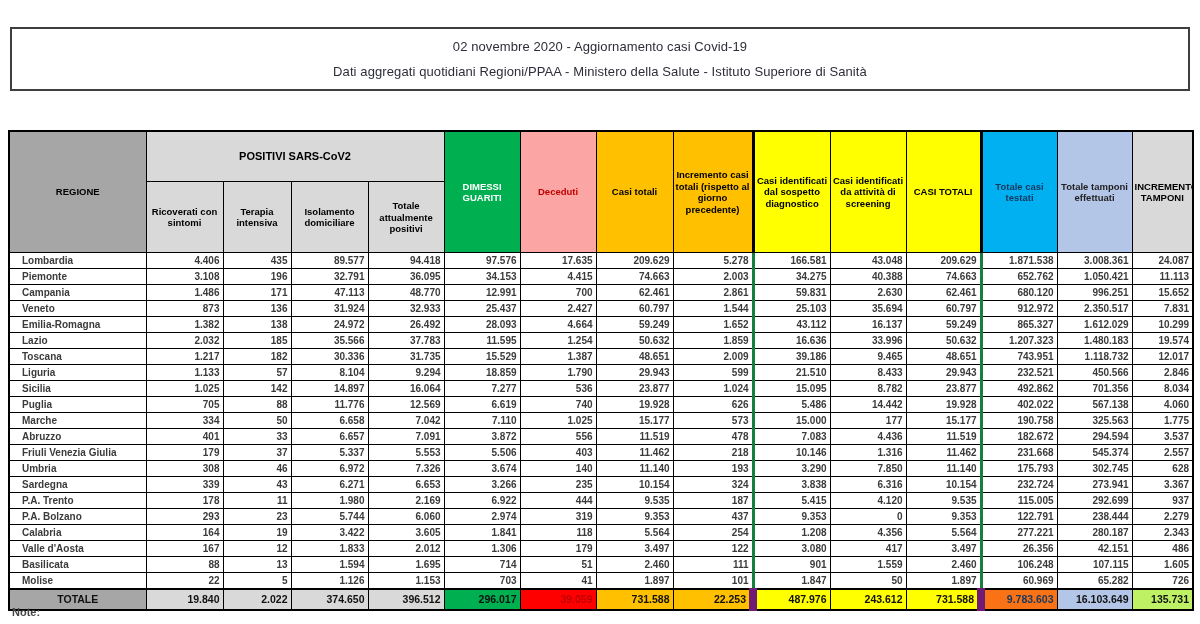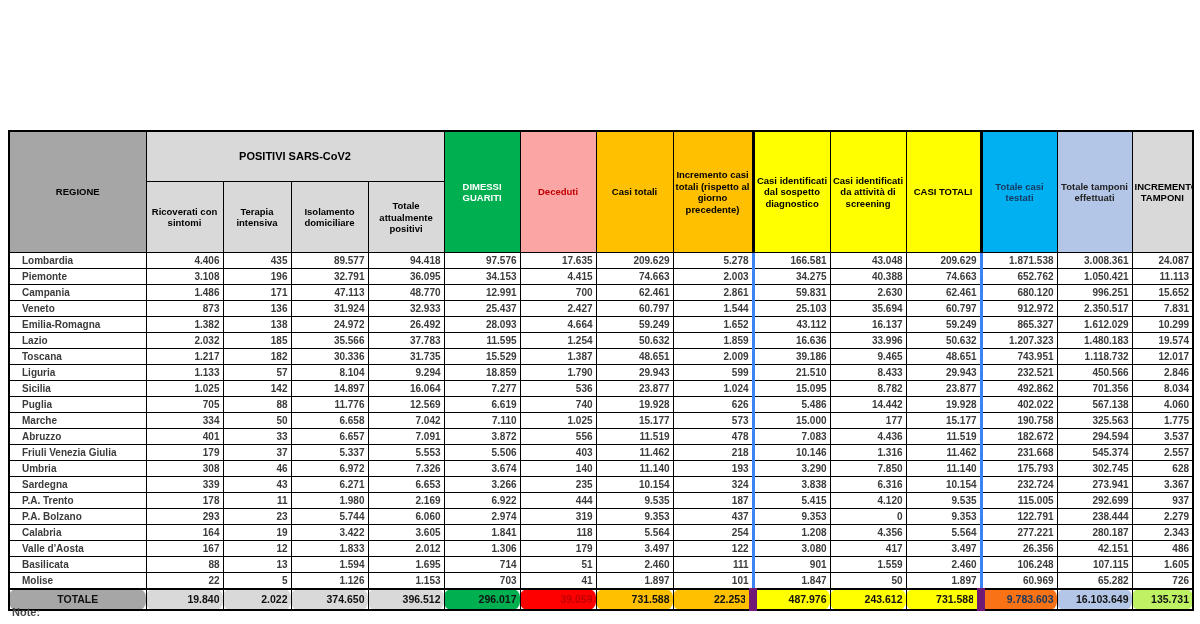--- a/index.html
+++ b/index.html
@@ -30,45 +30,49 @@
   th.h-blue { background:#00b0f0; color:#17375e;text-align:center; }
   th.h-lblue { background:#b4c6e7; color:#1f1f1f; }
   th.h-gray { background:#d9d9d9; }
 
   tbody td { height:16px; font-size:10px; font-weight:bold; color:#3b3b3b;
              text-align:right; padding:0 3px 0 1px; background:#fff; white-space:nowrap; }
   tbody td.region { text-align:left; padding-left:12px; color:#3b3b3b; }
 
   
   thead tr.r1 th:nth-child(6), thead tr.r1 th:nth-child(9) { border-right:3px solid #000; }
-  tbody td:nth-child(9), tbody td:nth-child(12) { border-right:3px solid #3b82f6; }
+  tbody td:nth-child(9), tbody td:nth-child(12) { border-right:3px solid #15803d; }
   tr.trow td:nth-child(9), tr.trow td:nth-child(12) { border-right:8px solid #701a75; }
 
   
   tr.trow td { height:21px; font-size:10.5px; font-weight:bold; color:#111;
-               border-top:2px solid #000; text-align:right; padding:0 3px; white-space:nowrap;border-radius:8px; }
+               border-top:2px solid #000; text-align:right; padding:0 3px; white-space:nowrap; }
   tr.trow td:nth-child(1)  { background:#a6a6a6; text-align:center; }
   tr.trow td:nth-child(2), tr.trow td:nth-child(3),
   tr.trow td:nth-child(4), tr.trow td:nth-child(5) { background:#d9d9d9; }
   tr.trow td:nth-child(6)  { background:#00b050; }
   tr.trow td:nth-child(7)  { background:#ff0000; color:#c00000; }
   tr.trow td:nth-child(8), tr.trow td:nth-child(9)  { background:#ffc000; }
   tr.trow td:nth-child(10), tr.trow td:nth-child(11),
   tr.trow td:nth-child(12) { background:#ffff00; }
   tr.trow td:nth-child(13) { background:#f97316; color:#17375e; }
   tr.trow td:nth-child(14) { background:#b4c6e7; }
   tr.trow td:nth-child(15) { background:#bef264;margin-top:10px; }
 
   .note { position:absolute; left:12px; top:606px; font-size:11px; font-weight:bold; color:#454545; }
 </style>
 </head>
 <body>
 
 <div class="page">
 
+  <div class="title-box">
+    <div class="title-line">02 novembre 2020 - Aggiornamento casi Covid-19</div>
+    <div class="title-line">Dati aggregati quotidiani Regioni/PPAA - Ministero della Salute - Istituto Superiore di Sanità</div>
+  </div>
 
   <table class="covid">
     <colgroup>
       <col style="width:137px">
         <col style="width:77px">
         <col style="width:68px">
       <col style="width:77px">
         <col style="width:76px">
         <col style="width:76px">
       <col style="width:76px">

